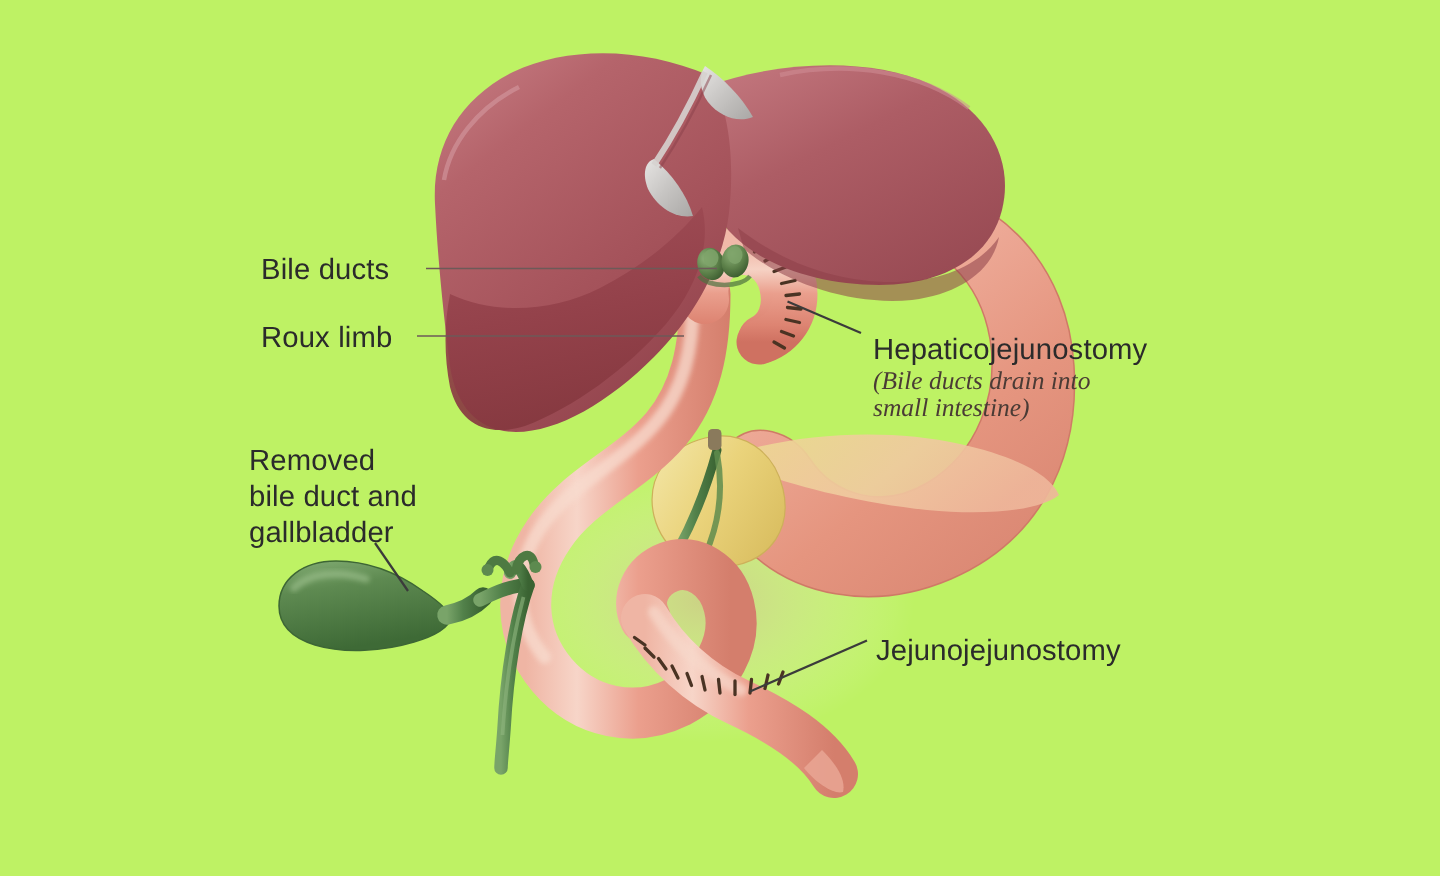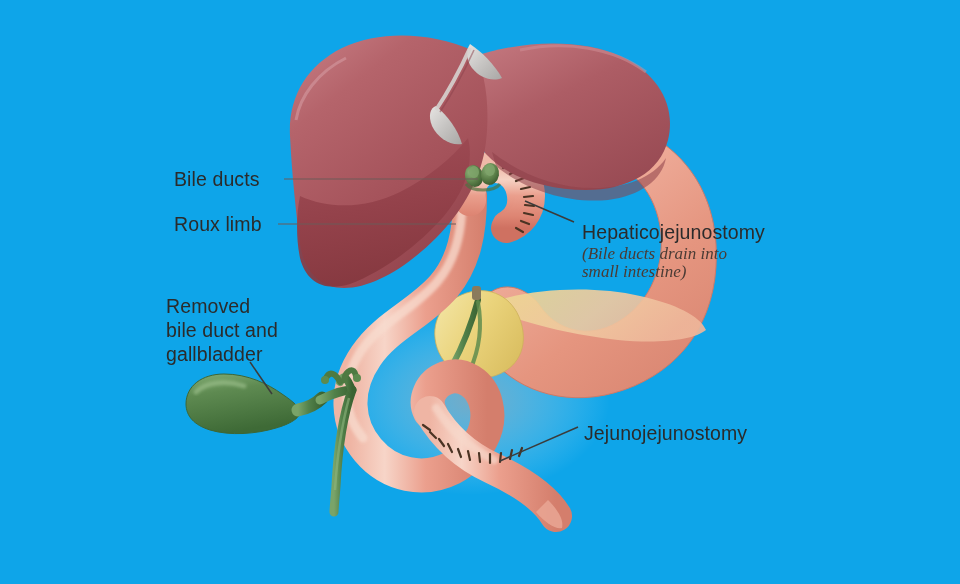--- a/index.html
+++ b/index.html
@@ -8,21 +8,21 @@
     padding: 0;
     background: #ffffff;
   }
   body {
     font-family: "Liberation Sans", sans-serif;
   }
   #figure-root {
     position: relative;
     width: 960px;
     height: 584px;
-    background: #0ea5e9;
+    background: #bef264;
     overflow: hidden;
   }
   #figure-svg {
     position: absolute;
     top: 0;
     left: 0;
     width: 960px;
     height: 584px;
     display: block;
   }

